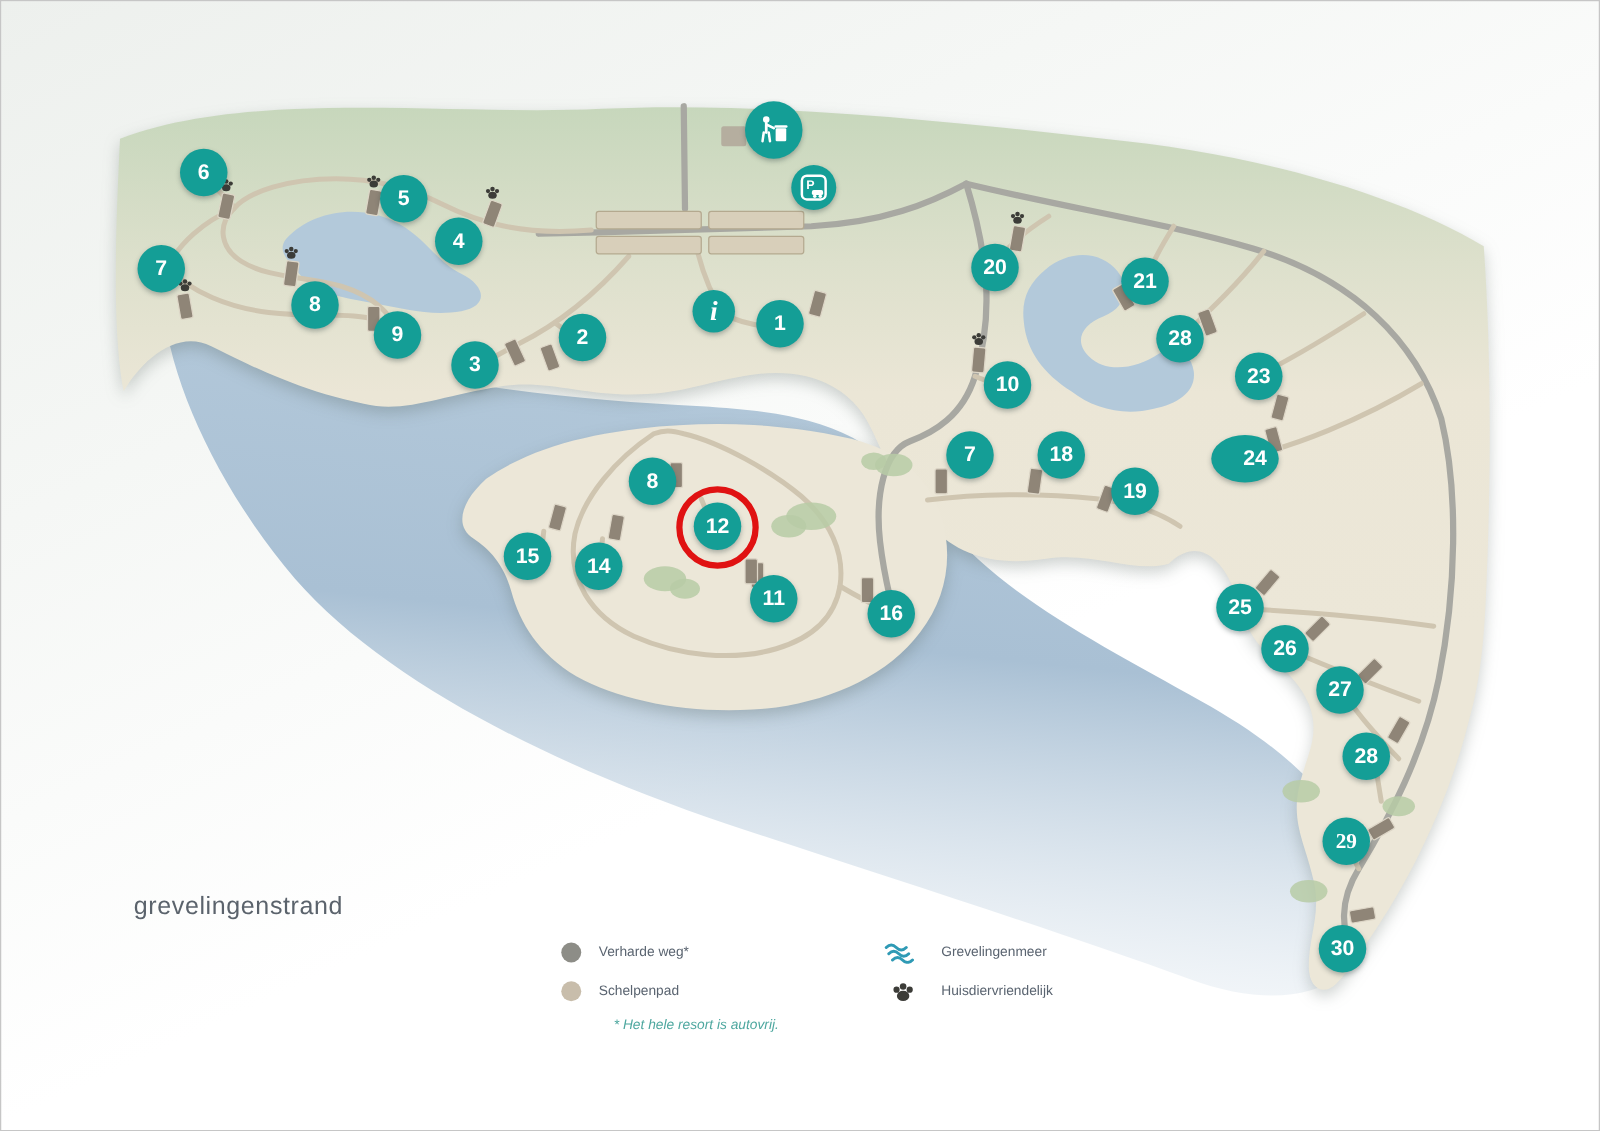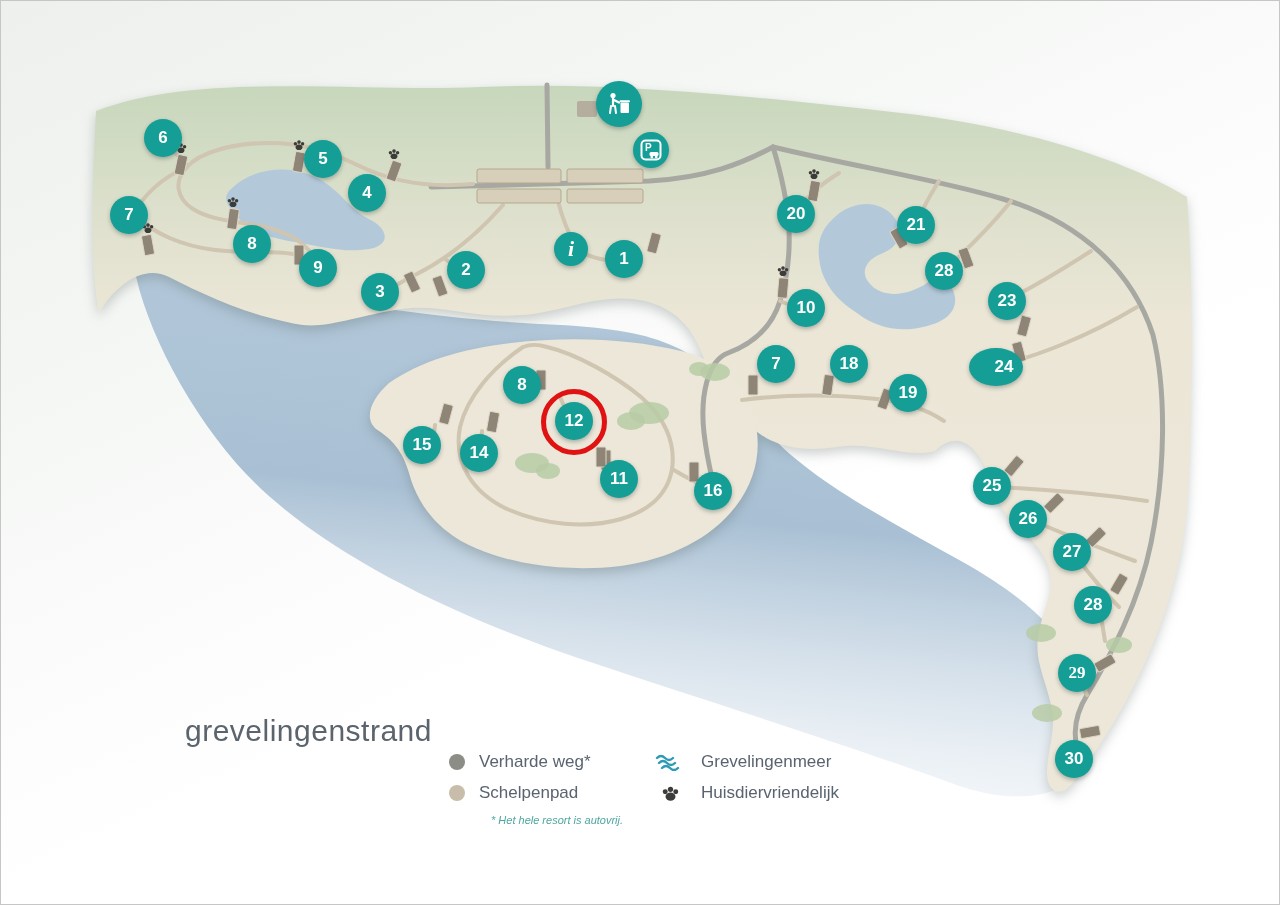--- a/index.html
+++ b/index.html
@@ -32,22 +32,22 @@
   .fac{
     position:absolute;border-radius:50%;background:#149e96;color:#fff;
     transform:translate(-50%,-50%);display:flex;align-items:center;justify-content:center;
     box-shadow:0 2px 4px rgba(40,60,60,.35);
   }
   .fac.info{width:34px;height:34px;font-family:"Liberation Serif",serif;font-style:italic;font-weight:bold;font-size:22px;}
   .fac.parking{width:36px;height:36px;}
   .fac.waste{width:46px;height:46px;}
   .logo{position:absolute;left:106px;top:710px;}
   .logo-title{font-family:"DejaVu Serif",serif;font-weight:bold;font-size:62px;line-height:1;letter-spacing:-1px;}
-  .logo-sub{font-size:30px;margin-top:3px;margin-left:78px;letter-spacing:.5px;}
-  .legend{position:absolute;top:752px;left:448px;display:flex;gap:36px;font-size:17px;color:#5a6470;}
+  .logo-sub{font-size:20px;margin-top:3px;letter-spacing:.5px;}
+  .legend{position:absolute;top:752px;left:448px;display:flex;gap:88px;font-size:11px;color:#5a6470;}
   .leg-col{display:flex;flex-direction:column;gap:13px;}
   .leg-col.c1{min-width:168px;}
   .leg-item{display:flex;align-items:center;gap:14px;height:18px;}
   .dot{width:16px;height:16px;border-radius:50%;flex:0 0 auto;}
   .leg-ico{width:34px;display:flex;justify-content:center;flex:0 0 auto;}
   .footnote{position:absolute;top:813px;left:490px;font-size:11px;font-style:italic;}
 </style>
 </head>
 <body>
 

